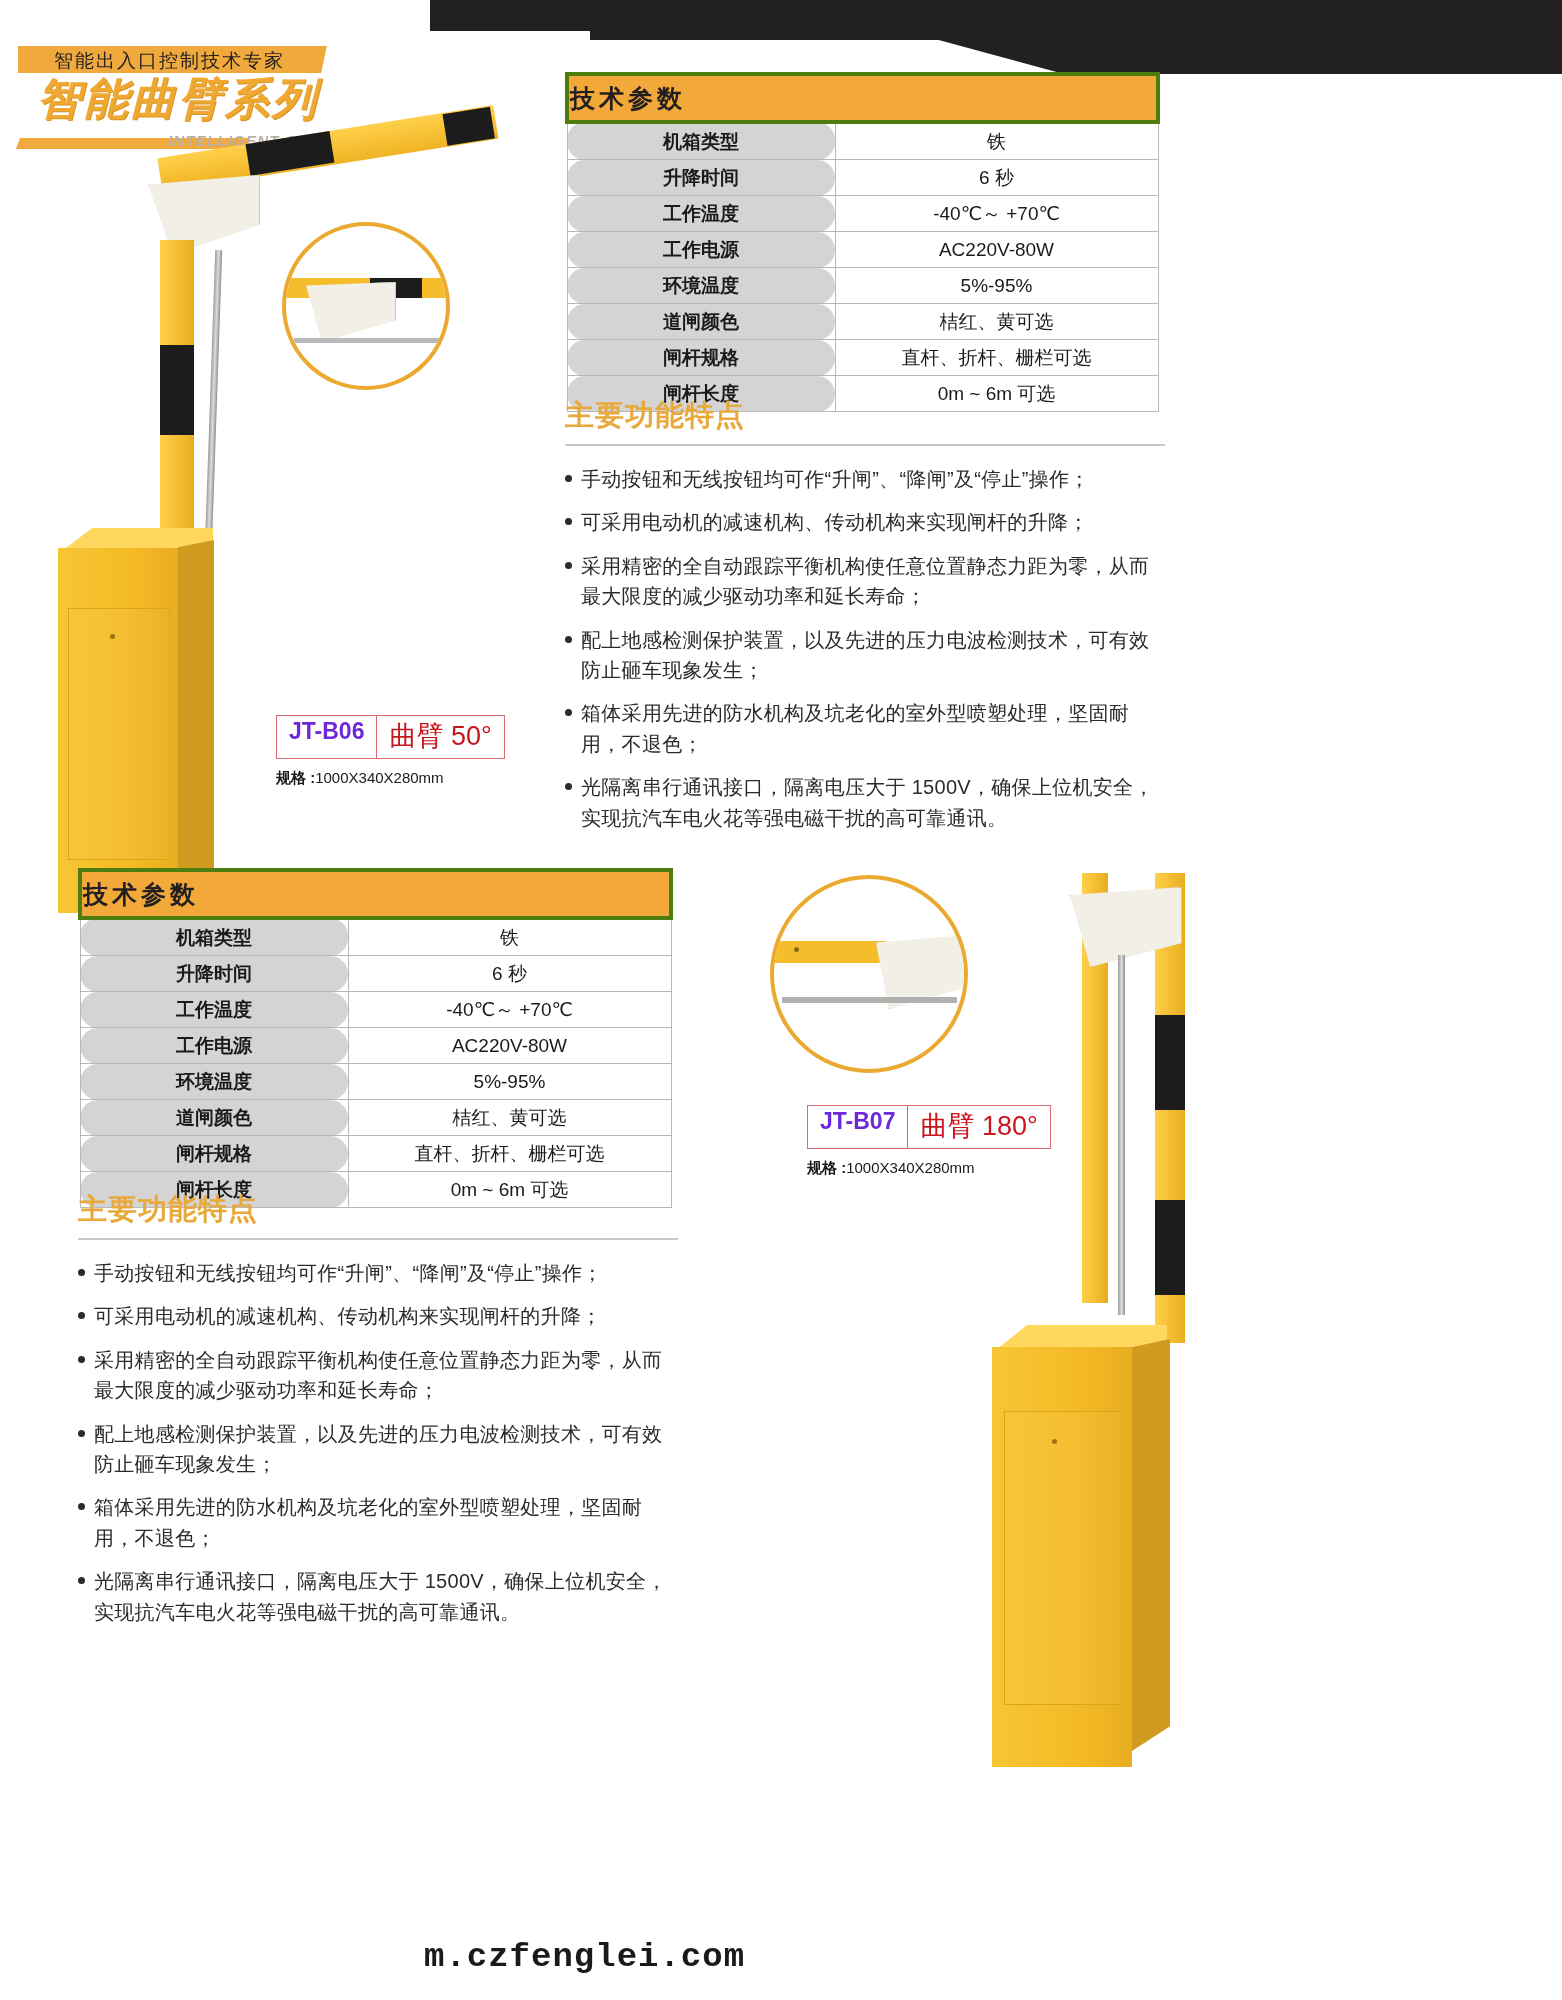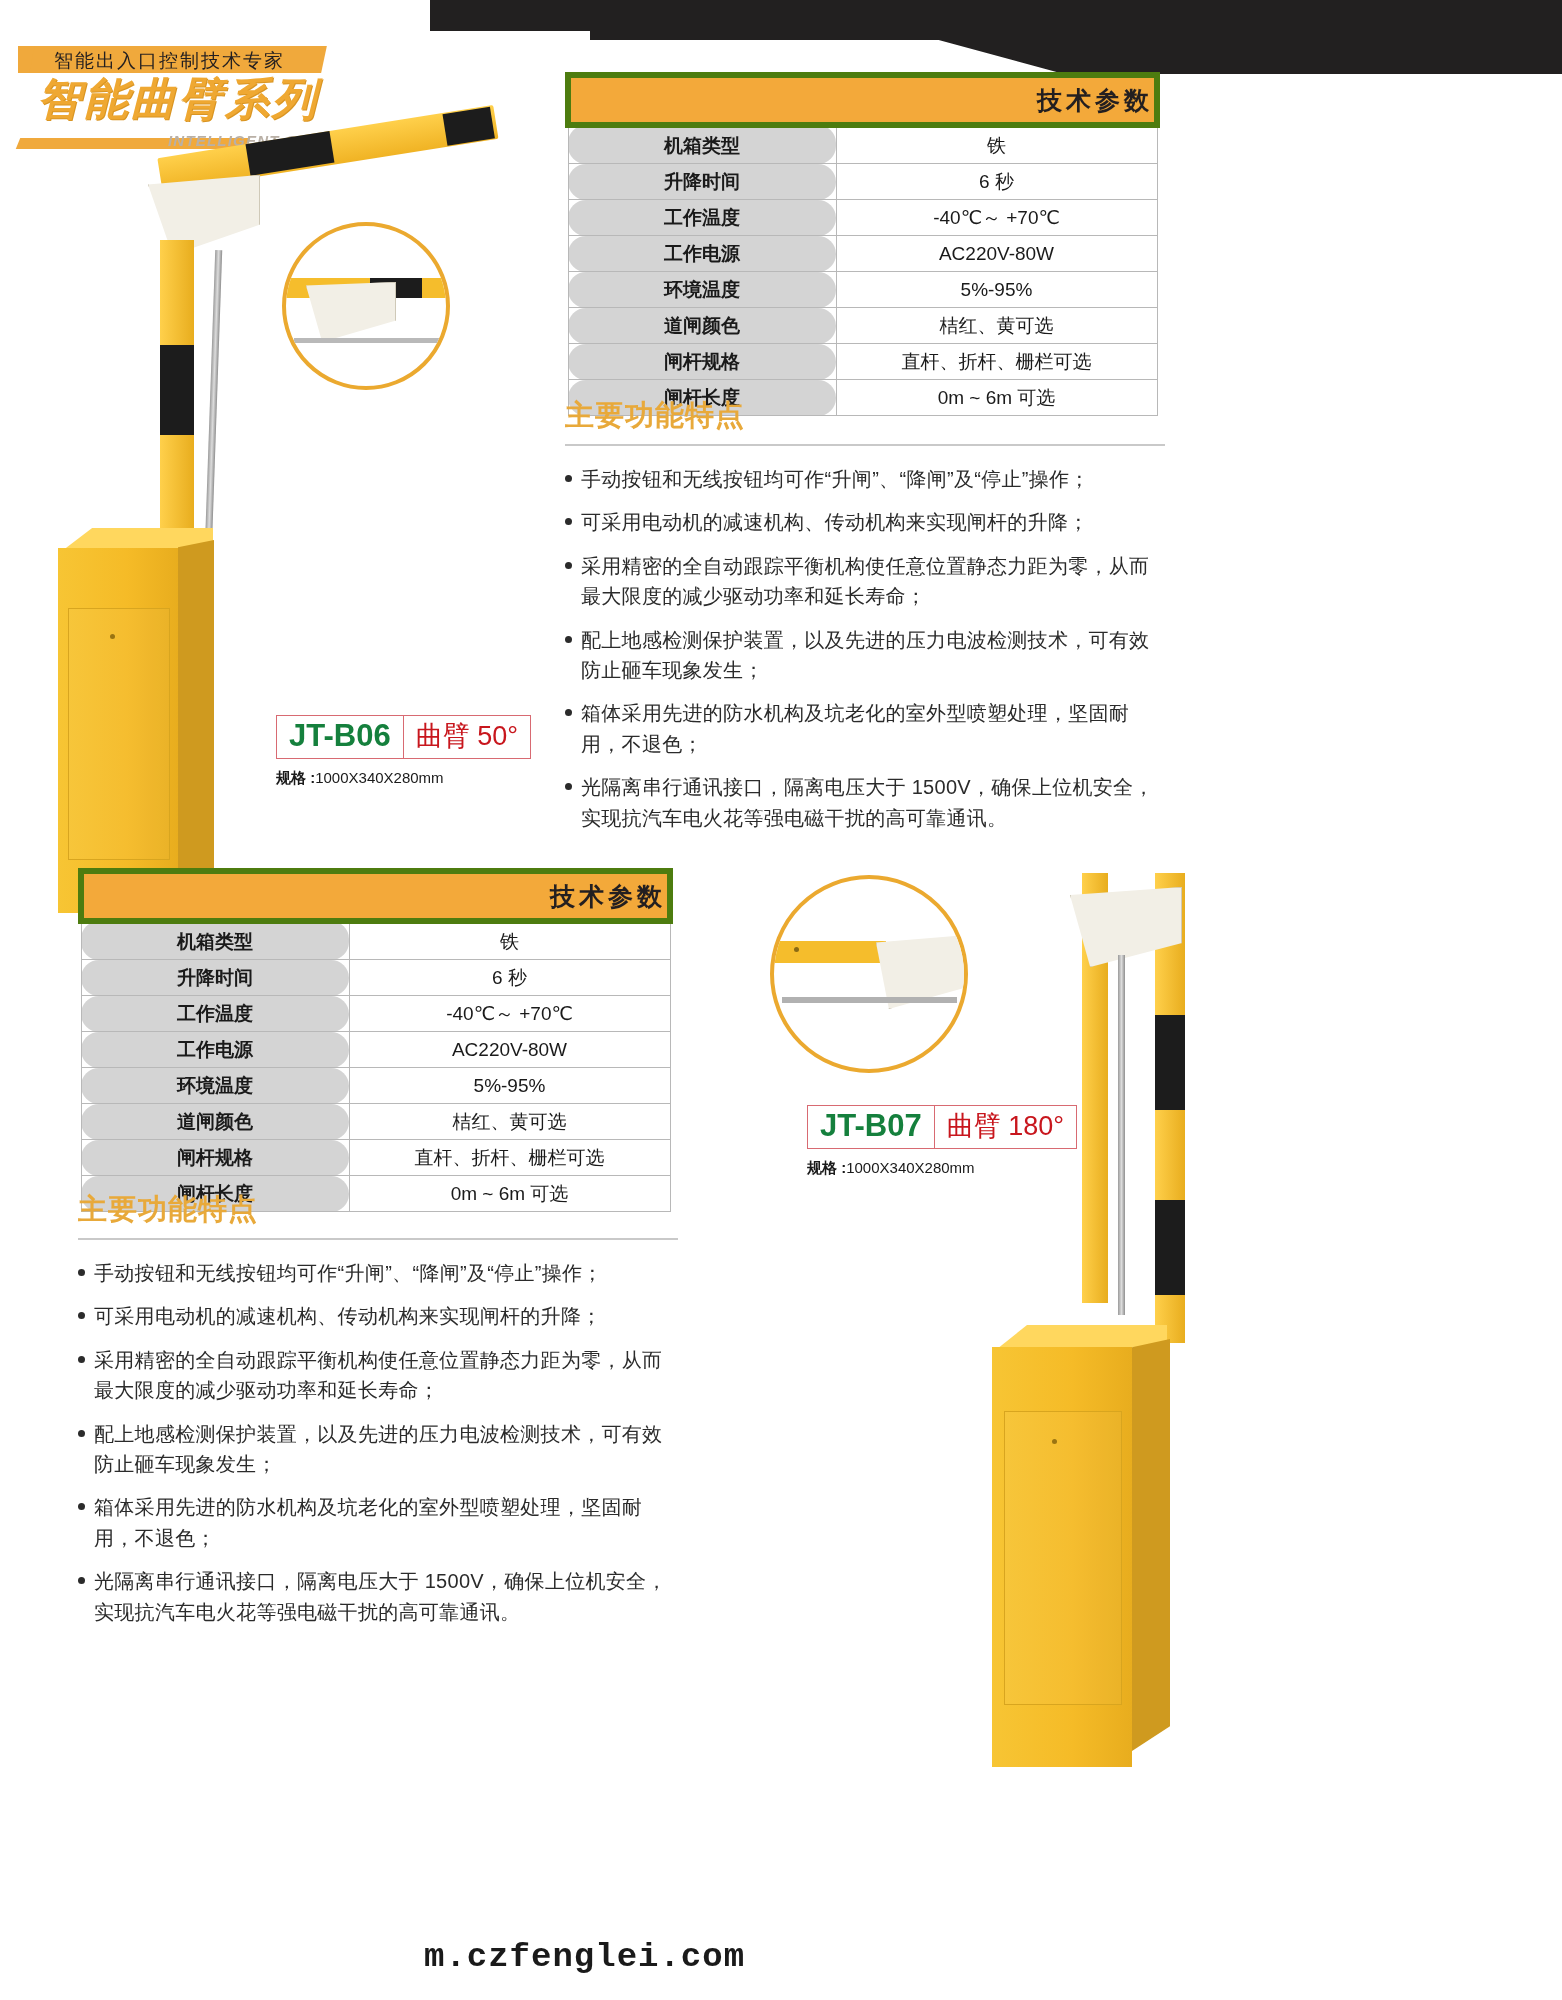--- a/index.html
+++ b/index.html
@@ -62,22 +62,22 @@
   .arm-black{position:absolute;background:#1c1c1c;}
   .plate{position:absolute;background:#f2efe6;border:1px solid #cfc9b8;}
   .rod{position:absolute;background:linear-gradient(90deg,#9a9a9a,#dcdcdc,#8f8f8f);}
   .magnifier{
     position:absolute;border-radius:50%;border:4px solid #eba92f;background:#fff;overflow:hidden;
   }
 
   
   .spec-table{position:absolute;border-collapse:collapse;}
   .spec-table .hdr{
-    background:#f3a93a;color:#231f20;font-weight:bold;text-align:right;
-    letter-spacing:4px;border:6px solid #4d7c0f;
+    background:#f3a93a;color:#231f20;font-weight:bold;text-align:left;
+    letter-spacing:4px;border:4px solid #4d7c0f;
   }
   .spec-table td{
     border:1px solid #b8b8b8;font-size:19px;
   }
   .spec-table td.k{
     background:#d4d4d4;text-align:center;font-weight:bold;color:#1a1a1a;border-radius:18px;
   }
   .spec-table td.v{
     background:#fff;text-align:center;color:#1a1a1a;
   }
@@ -96,21 +96,21 @@
   .feat-list li::before{
     content:"";position:absolute;left:0;top:11px;
     width:7px;height:7px;border-radius:50%;background:#2b2b2b;
   }
 
   
   .badge-box{
     display:inline-flex;align-items:stretch;border:1px solid #d86a72;
   }
   .badge-sku{
-    padding:2px 12px 4px 12px;font-size:31px;font-weight:bold;color:#15803d;
+    padding:2px 12px 4px 12px;font-size:23px;font-weight:bold;color:#6d28d9;
     border-right:1px solid #d86a72;font-family:"Liberation Sans",sans-serif;
   }
   .badge-type{
     padding:2px 12px 4px 12px;font-size:27px;color:#c8161d;
   }
   .badge-spec{
     font-size:15px;color:#1a1a1a;margin-top:10px;
   }
   .badge-spec b{font-weight:bold;}
 

